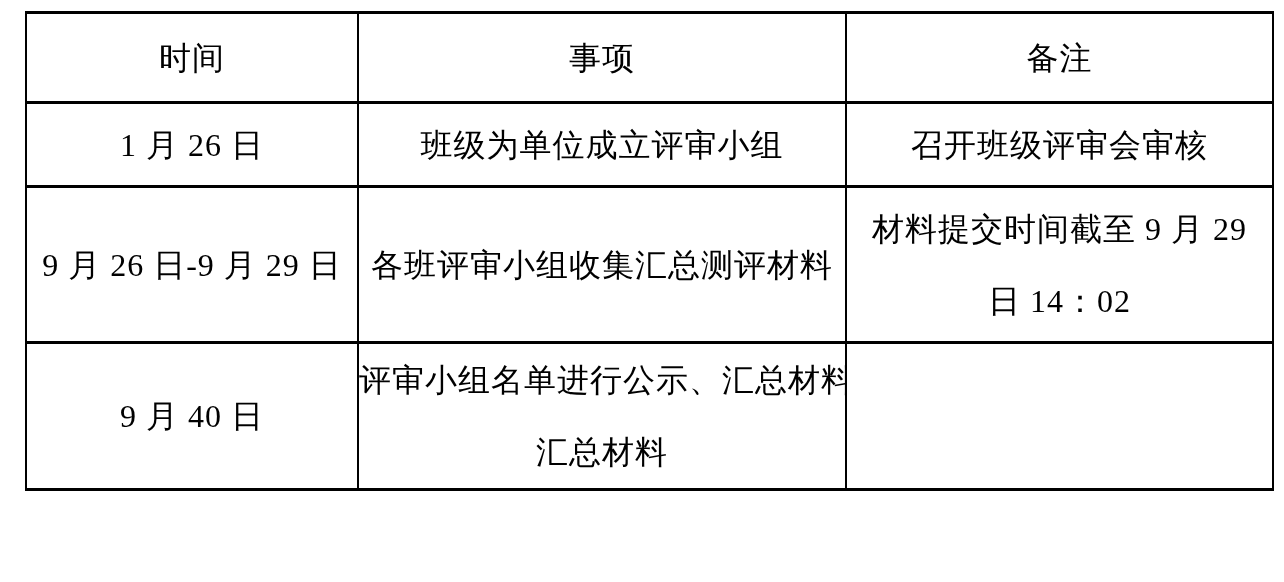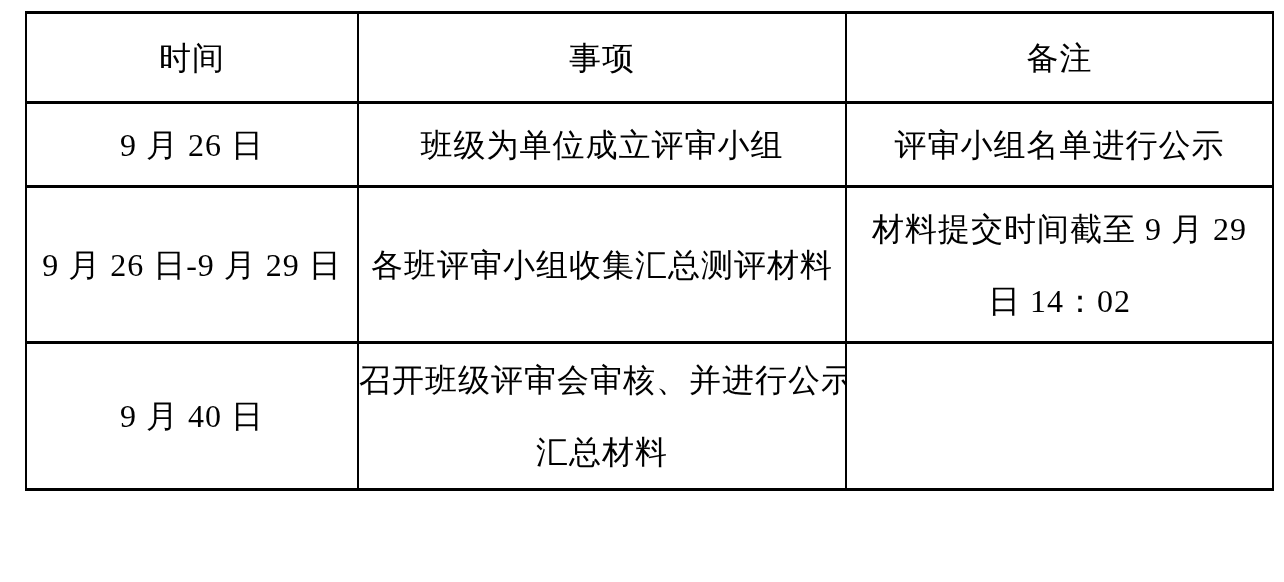--- a/index.html
+++ b/index.html
@@ -77,46 +77,46 @@
             <div class="cell-line">事项</div>
           </th>
           <th>
             <div class="cell-line">备注</div>
           </th>
         </tr>
     </thead>
     <tbody>
         <tr>
           <td>
-            <div class="cell-line">9 月 26 日</div>
+            <div class="cell-line">1 月 26 日</div>
           </td>
           <td>
             <div class="cell-line">班级为单位成立评审小组</div>
           </td>
           <td>
-            <div class="cell-line">评审小组名单进行公示</div>
+            <div class="cell-line">召开班级评审会审核</div>
           </td>
         </tr>
         <tr>
           <td>
             <div class="cell-line">9 月 26 日-9 月 29 日</div>
           </td>
           <td>
             <div class="cell-line">各班评审小组收集汇总测评材料</div>
           </td>
           <td>
             <div class="cell-line">材料提交时间截至 9 月 29</div>
             <div class="cell-line">日 14：02</div>
           </td>
         </tr>
         <tr>
           <td>
             <div class="cell-line">9 月 40 日</div>
           </td>
           <td>
-            <div class="cell-line">召开班级评审会审核、并进行公示</div>
+            <div class="cell-line">评审小组名单进行公示、汇总材料</div>
             <div class="cell-line">汇总材料</div>
           </td>
           <td></td>
         </tr>
       </tbody>
   </table>
 </div>
 
 </body></html>

